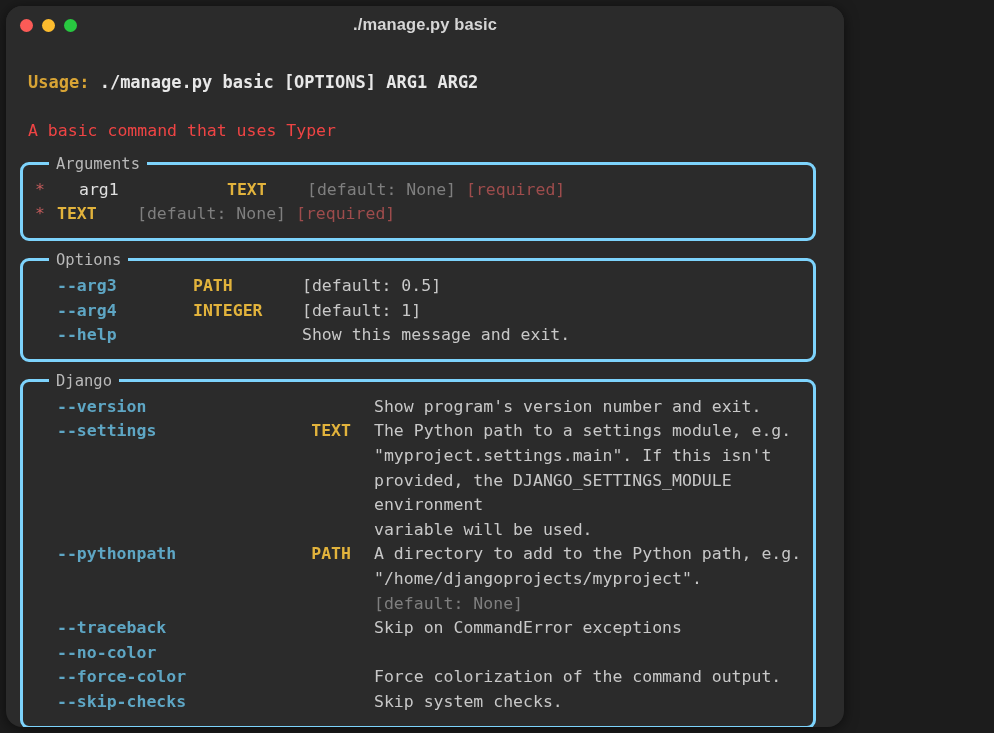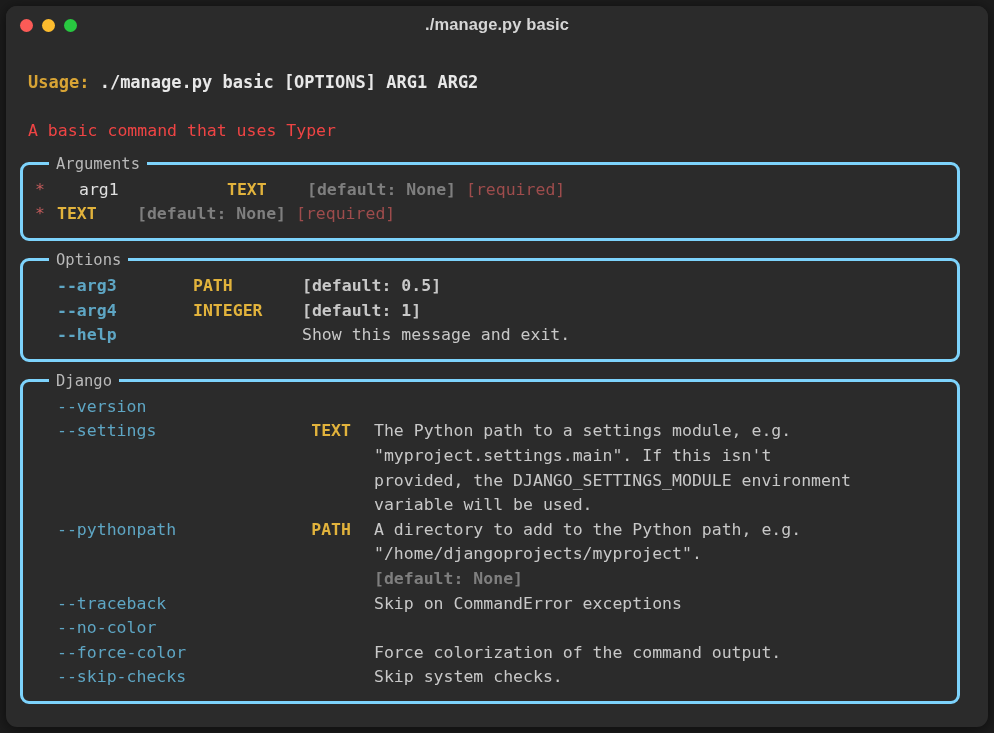--- a/index.html
+++ b/index.html
@@ -11,24 +11,24 @@
     width: 994px;
     height: 733px;
     overflow: hidden;
     font-family: "DejaVu Sans Mono", "Liberation Mono", monospace;
   }
 
   .window {
     position: absolute;
     left: 6px;
     top: 6px;
-    width: 982px;
+    width: 838px;
     height: 721px;
     background: #2b2b2b;
-    border-radius: 11px;
+    border-radius: 16px;
     overflow: hidden;
     box-shadow: 0 2px 14px rgba(0,0,0,0.55);
   }
 
   .titlebar {
     position: relative;
     height: 40px;
     background: #2b2b2b;
   }
   .lights {
@@ -115,30 +115,30 @@
     line-height: 24.6px;
     font-size: 16.5px;
   }
 
   
   .c-star   { width: 34px; text-align: center; color: #c15b5b; flex: none; }
   .c-name   { width: 170px; padding-left: 22px; box-sizing: border-box; color: #e0e0e0; flex: none; }
   .c-type-a { width: 80px; color: #e2b33c; font-weight: bold; flex: none; }
   .c-rest   { flex: 1; }
 
-  .dim { color: #7f7f7f; font-weight: bold; }
+  .dim { color: #7f7f7f; }
   .req { color: #9e4c4c; }
 
   
   .o-flag   { width: 170px; padding-left: 34px; box-sizing: border-box; color: #5ea6c4; font-weight: bold; flex: none; }
   .o-type   { width: 109px; color: #e2b33c; font-weight: bold; flex: none; }
   .o-desc   { flex: 1; color: #c8c8c8; }
 
   
-  .d-flag   { width: 252px; padding-left: 34px; box-sizing: border-box; color: #5ea6c4; font-weight: normal; flex: none; }
+  .d-flag   { width: 252px; padding-left: 34px; box-sizing: border-box; color: #5ea6c4; font-weight: bold; flex: none; }
   .d-type   { width: 76px; text-align: right; color: #e2b33c; font-weight: bold; flex: none; }
   .d-gap    { width: 23px; flex: none; }
   .d-desc   { flex: 1; color: #c8c8c8; white-space: pre-wrap; }
 
   .panel-gap { height: 18px; }
   .panel-gap-sm { height: 17px; }
 </style>
 </head>
 <body>
 
@@ -204,20 +204,21 @@
     <div class="panel-gap-sm"></div>
 
     <div class="panel">
       <div class="panel-title">Django</div>
       <div class="panel-body">
 
         <div class="row">
           <span class="d-flag">--version</span>
           <span class="d-type"></span>
           <span class="d-gap"></span>
+          <span class="d-desc">Show program's version number and exit.</span>
         </div>
 
         <div class="row">
           <span class="d-flag">--settings</span>
           <span class="d-type">TEXT</span>
           <span class="d-gap"></span>
           <span class="d-desc">The Python path to a settings module, e.g.
 "myproject.settings.main". If this isn't
 provided, the DJANGO_SETTINGS_MODULE environment
 variable will be used.</span>

